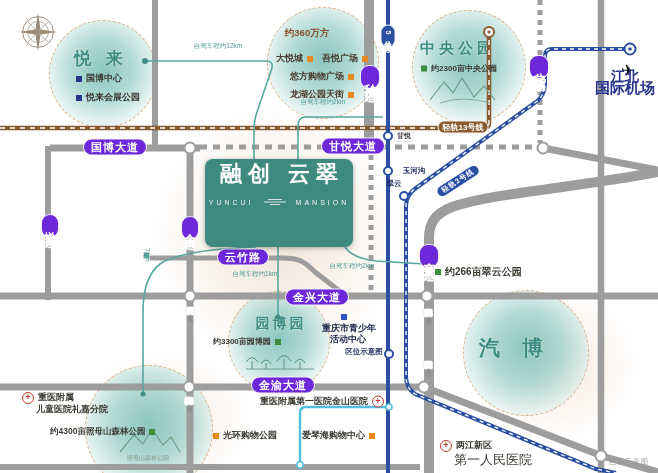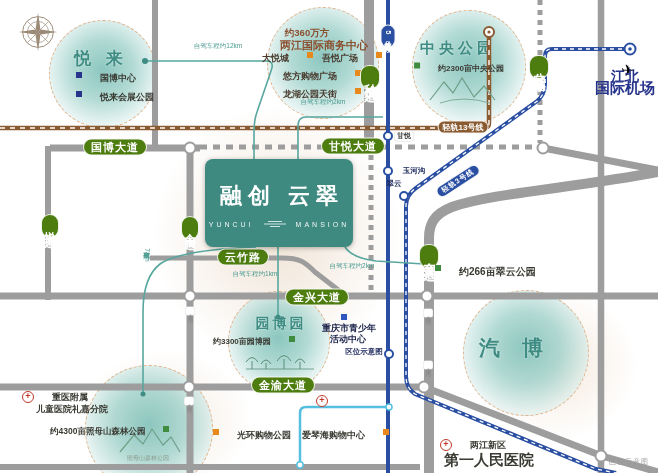--- a/index.html
+++ b/index.html
@@ -5,51 +5,51 @@
   html,body{margin:0;padding:0;background:#fff}
   .stage{position:relative;width:658px;height:473px;background:#ffffff;overflow:hidden;
          font-family:"Liberation Sans",sans-serif}
   .abs{position:absolute}
   .blob{position:absolute;border-radius:50%;pointer-events:none}
   .zone{position:absolute;border-radius:50%;border:1px dashed rgba(226,162,110,.8);
         background:radial-gradient(circle at 50% 46%, rgba(134,196,188,.95) 0%, rgba(163,211,204,.85) 38%,
                    rgba(208,233,230,.55) 68%, rgba(236,246,245,.28) 84%, rgba(255,255,255,0) 100%)}
   .zt{position:absolute;color:#3e8c83;font-weight:bold;white-space:nowrap;
       transform:translate(-50%,-50%);text-shadow:0 0 2px rgba(255,255,255,.7)}
-  .pill{position:absolute;background:#4d7c0f;color:#fff;font-size:11px;font-weight:bold;border-radius:9px;
+  .pill{position:absolute;background:#6d28d9;color:#fff;font-size:11px;font-weight:bold;border-radius:9px;
         padding:1px 7px;white-space:nowrap;transform:translate(-50%,-50%);
         border:1px solid rgba(255,255,255,.9);letter-spacing:1px;line-height:13px;z-index:6}
   .pillv{writing-mode:vertical-rl;padding:7px 2px;letter-spacing:2px;line-height:12px}
   .pill.big{font-size:13px;line-height:14px}
   .rpill13{background:#8a5a30;font-size:8px;border-radius:7px;padding:0 4px;letter-spacing:0;line-height:11px}
   .rpill5{background:#2a4fa2;font-size:7px;padding:5px 2px;letter-spacing:1px;line-height:9px}
   .rpill3{background:#2a4fa2;font-size:7px;padding:0 5px;border-radius:6px;line-height:10px;letter-spacing:1px}
   .mtag{position:absolute;background:#fff;color:#8c8c8c;font-size:6px;writing-mode:vertical-rl;letter-spacing:1px;
         line-height:7px;padding:2px 1px;border-radius:2px;transform:translate(-50%,-50%);z-index:6;box-shadow:0 0 0 .5px #e2e2e2}
   .wtag{position:absolute;background:#fff;color:#333;font-size:7px;font-weight:bold;padding:0 2px;border-radius:2px;
         transform:translate(-50%,-50%);box-shadow:0 0 0 .5px #ddd;z-index:6;white-space:nowrap}
-  .poi{font-size:9px;font-weight:bold;color:#3a3a33;white-space:nowrap;display:flex;gap:18px}
+  .poi{font-size:9px;font-weight:bold;color:#3a3a33;white-space:nowrap;display:flex;align-items:center;gap:4px}
   .ctr{transform:translate(-50%,-50%)}
   .sq{display:inline-block;width:6px;height:6px;flex:none}
   .sq.navy{background:#27348b}
   .sq.blue{background:#2f55c0}
   .sq.orange{background:#e8891d}
   .sq.green{background:#3f8c3f}
   .cross{width:10px;height:10px;border-radius:50%;background:#fff;border:1px solid #c0392b;color:#c0392b;
          font-size:9px;line-height:8px;text-align:center;font-weight:bold;flex:none}
   .cross::before{content:"+"}
   .dist{position:absolute;font-size:6.5px;color:#4a9a90;white-space:nowrap;transform:translate(-50%,-50%);z-index:7}
   .distv{writing-mode:vertical-rl;letter-spacing:.5px}
   .station{position:absolute;font-size:7.5px;font-weight:bold;color:#1e2a5e;white-space:nowrap;
            transform:translate(-50%,-50%);z-index:7}
   .mst{position:absolute;width:6px;height:6px;background:#fff;border:2px solid #2a4fa2;border-radius:50%;
        transform:translate(-50%,-50%);z-index:7}
   .card{position:absolute;left:205px;top:159px;width:148px;height:88px;background:#3f8a80;border-radius:8px;
         box-shadow:0 1px 5px rgba(0,0,0,.3);color:#fff;text-align:center;z-index:8}
-  .card .nm{font-size:22px;font-weight:bold;letter-spacing:6px;margin-top:22px;text-indent:6px}
+  .card .nm{font-size:22px;font-weight:bold;letter-spacing:6px;text-indent:6px}
   .card .sub{display:flex;align-items:center;justify-content:center;gap:7px;font-size:7px;letter-spacing:3px;
              color:rgba(255,255,255,.92);margin-top:9px}
   .lbl{position:absolute;white-space:nowrap;z-index:7}
   .svglayer{position:absolute;left:0;top:0;z-index:4}
   .z5{z-index:5}.z7{z-index:7}
 </style>
 </head>
 <body>
 
 <div class="stage">
@@ -154,21 +154,20 @@
         <span class="sq navy"></span>
         <span>国博中心</span>
       </div>
     <div class="poi">
         <span class="sq navy"></span>
         <span>悦来会展公园</span>
       </div>
   </div>
 
   <div class="lbl ctr" style="left:307px;top:33px;font-size:9.5px;font-weight:bold;color:#8a4f2e">约360万方</div>
-  <div class="lbl ctr" style="left:324px;top:45px;font-size:11px;font-weight:bold;color:#8a4f2e">两江国际商务中心</div>
   <div class="abs z5" style="left:322px;top:52px;transform:translateX(-50%);display:flex;flex-direction:column;align-items:center">
     <div style="display:flex;gap:9px">
       <div class="poi" style="color:#4a3c30">
           <span>大悦城</span>
           <span class="sq orange"></span>
         </div>
       <div class="poi" style="color:#4a3c30">
           <span>吾悦广场</span>
           <span class="sq orange"></span>
         </div>
@@ -250,40 +249,41 @@
   <div class="lbl ctr" style="left:625px;top:88px;font-size:15px;font-weight:bold;color:#27348b">国际机场</div>
 
   <div class="lbl poi" style="left:435px;top:265px;font-size:10px">
     <span class="sq green"></span>
       <span>约266亩翠云公园</span>
   </div>
   <div class="sq blue abs z7" style="left:341px;top:314px"></div>
   <div class="lbl" style="left:322px;top:322px;font-size:9px;font-weight:bold;color:#20294f">重庆市青少年</div>
   <div class="lbl" style="left:330px;top:333px;font-size:9px;font-weight:bold;color:#20294f">活动中心</div>
   <div class="lbl poi ctr" style="left:322px;top:401px">
+    <span>重医附属第一医院金山医院</span>
       <span class="cross"></span>
   </div>
   <div class="lbl poi" style="left:213px;top:429px">
     <span class="sq orange"></span>
       <span>光环购物公园</span>
   </div>
   <div class="lbl poi" style="left:302px;top:429px">
     <span>爱琴海购物中心</span>
       <span class="sq orange"></span>
   </div>
   <div class="lbl poi" style="left:22px;top:391px">
     <span class="cross"></span>
       <span>重医附属</span>
   </div>
   <div class="lbl" style="left:36px;top:403px;font-size:9px;font-weight:bold;color:#3a3a33">儿童医院礼嘉分院</div>
   <div class="lbl poi" style="left:440px;top:439px">
     <span class="cross"></span>
       <span>两江新区</span>
   </div>
-  <div class="lbl" style="left:444px;top:451px;font-size:15px;font-weight:bold;color:#3a3a33">第一人民医院</div>
+  <div class="lbl" style="left:454px;top:451px;font-size:13px;font-weight:normal;color:#3a3a33">第一人民医院</div>
 
   <div class="dist" style="left:218px;top:46px">自驾车程约12km</div>
   <div class="dist" style="left:323px;top:102px">自驾车程约2km</div>
   <div class="dist" style="left:255px;top:274px">自驾车程约1km</div>
   <div class="dist" style="left:352px;top:266px">自驾车程约2km</div>
   <div class="dist distv" style="left:146px;top:254px">自驾车程约7km</div>
 
   <div class="lbl ctr" style="left:629px;top:462px;font-size:7px;color:#9a9a9a;letter-spacing:1px">区位示意图</div>
 </div>
 

